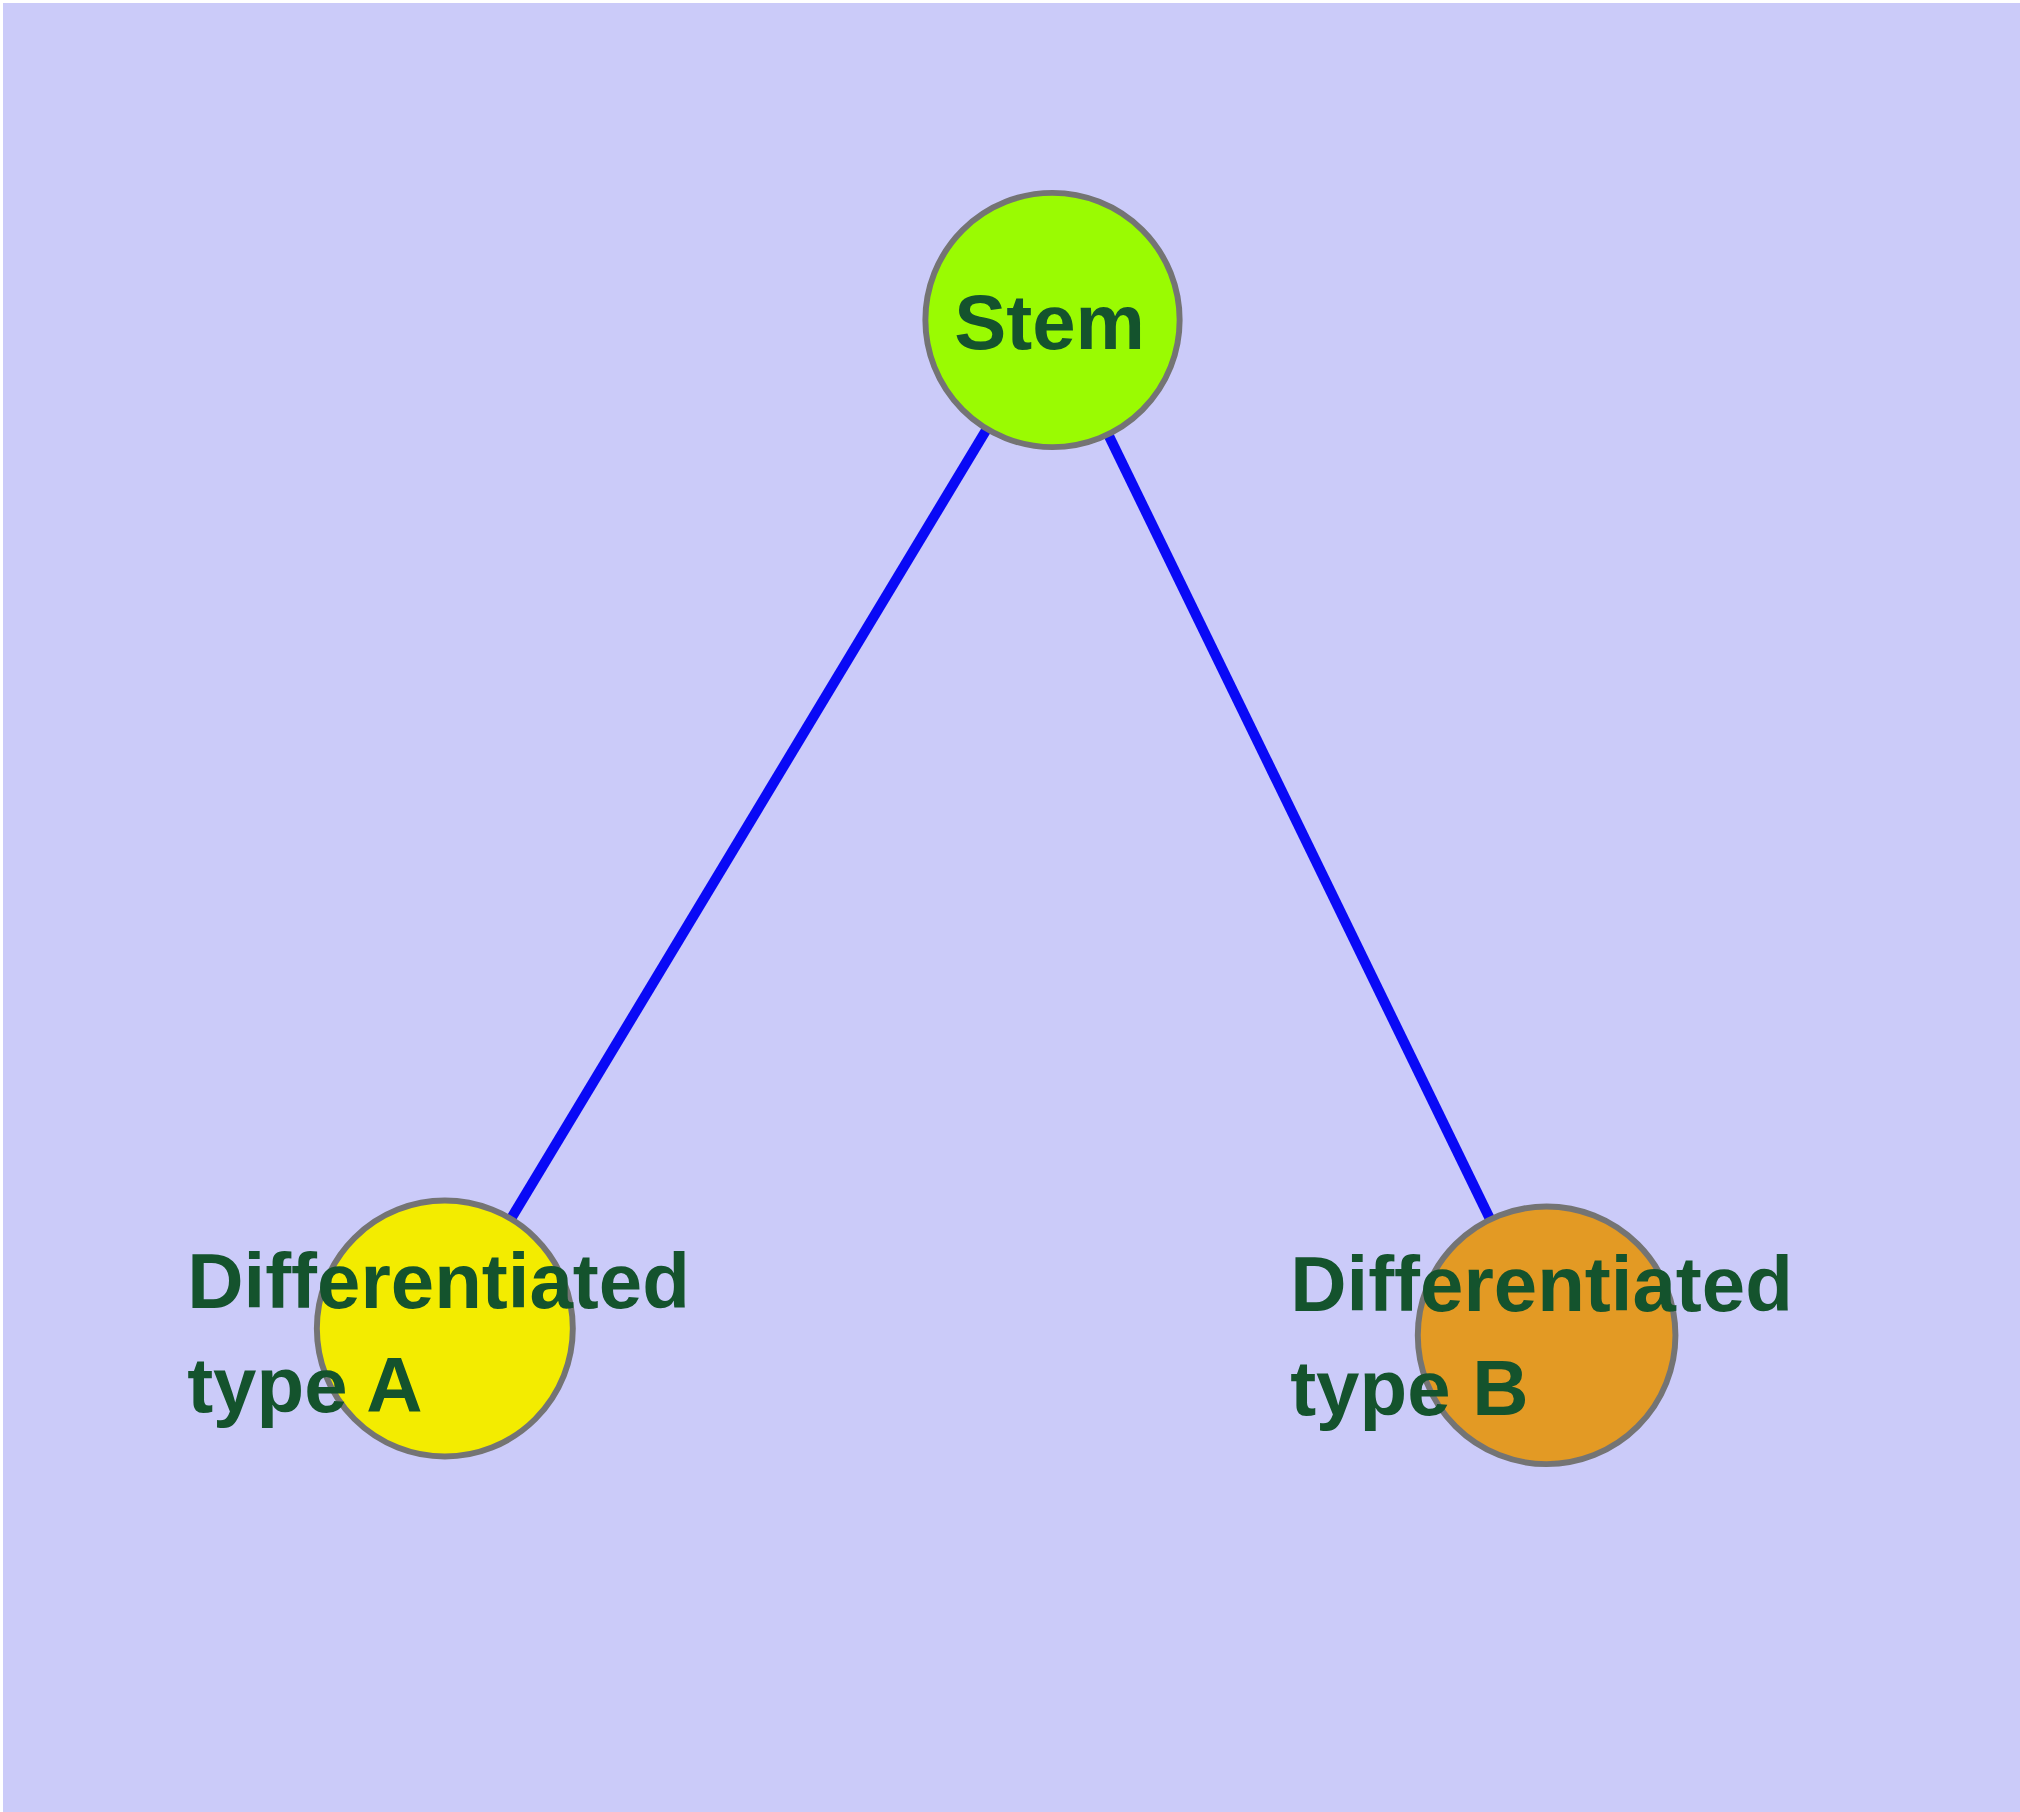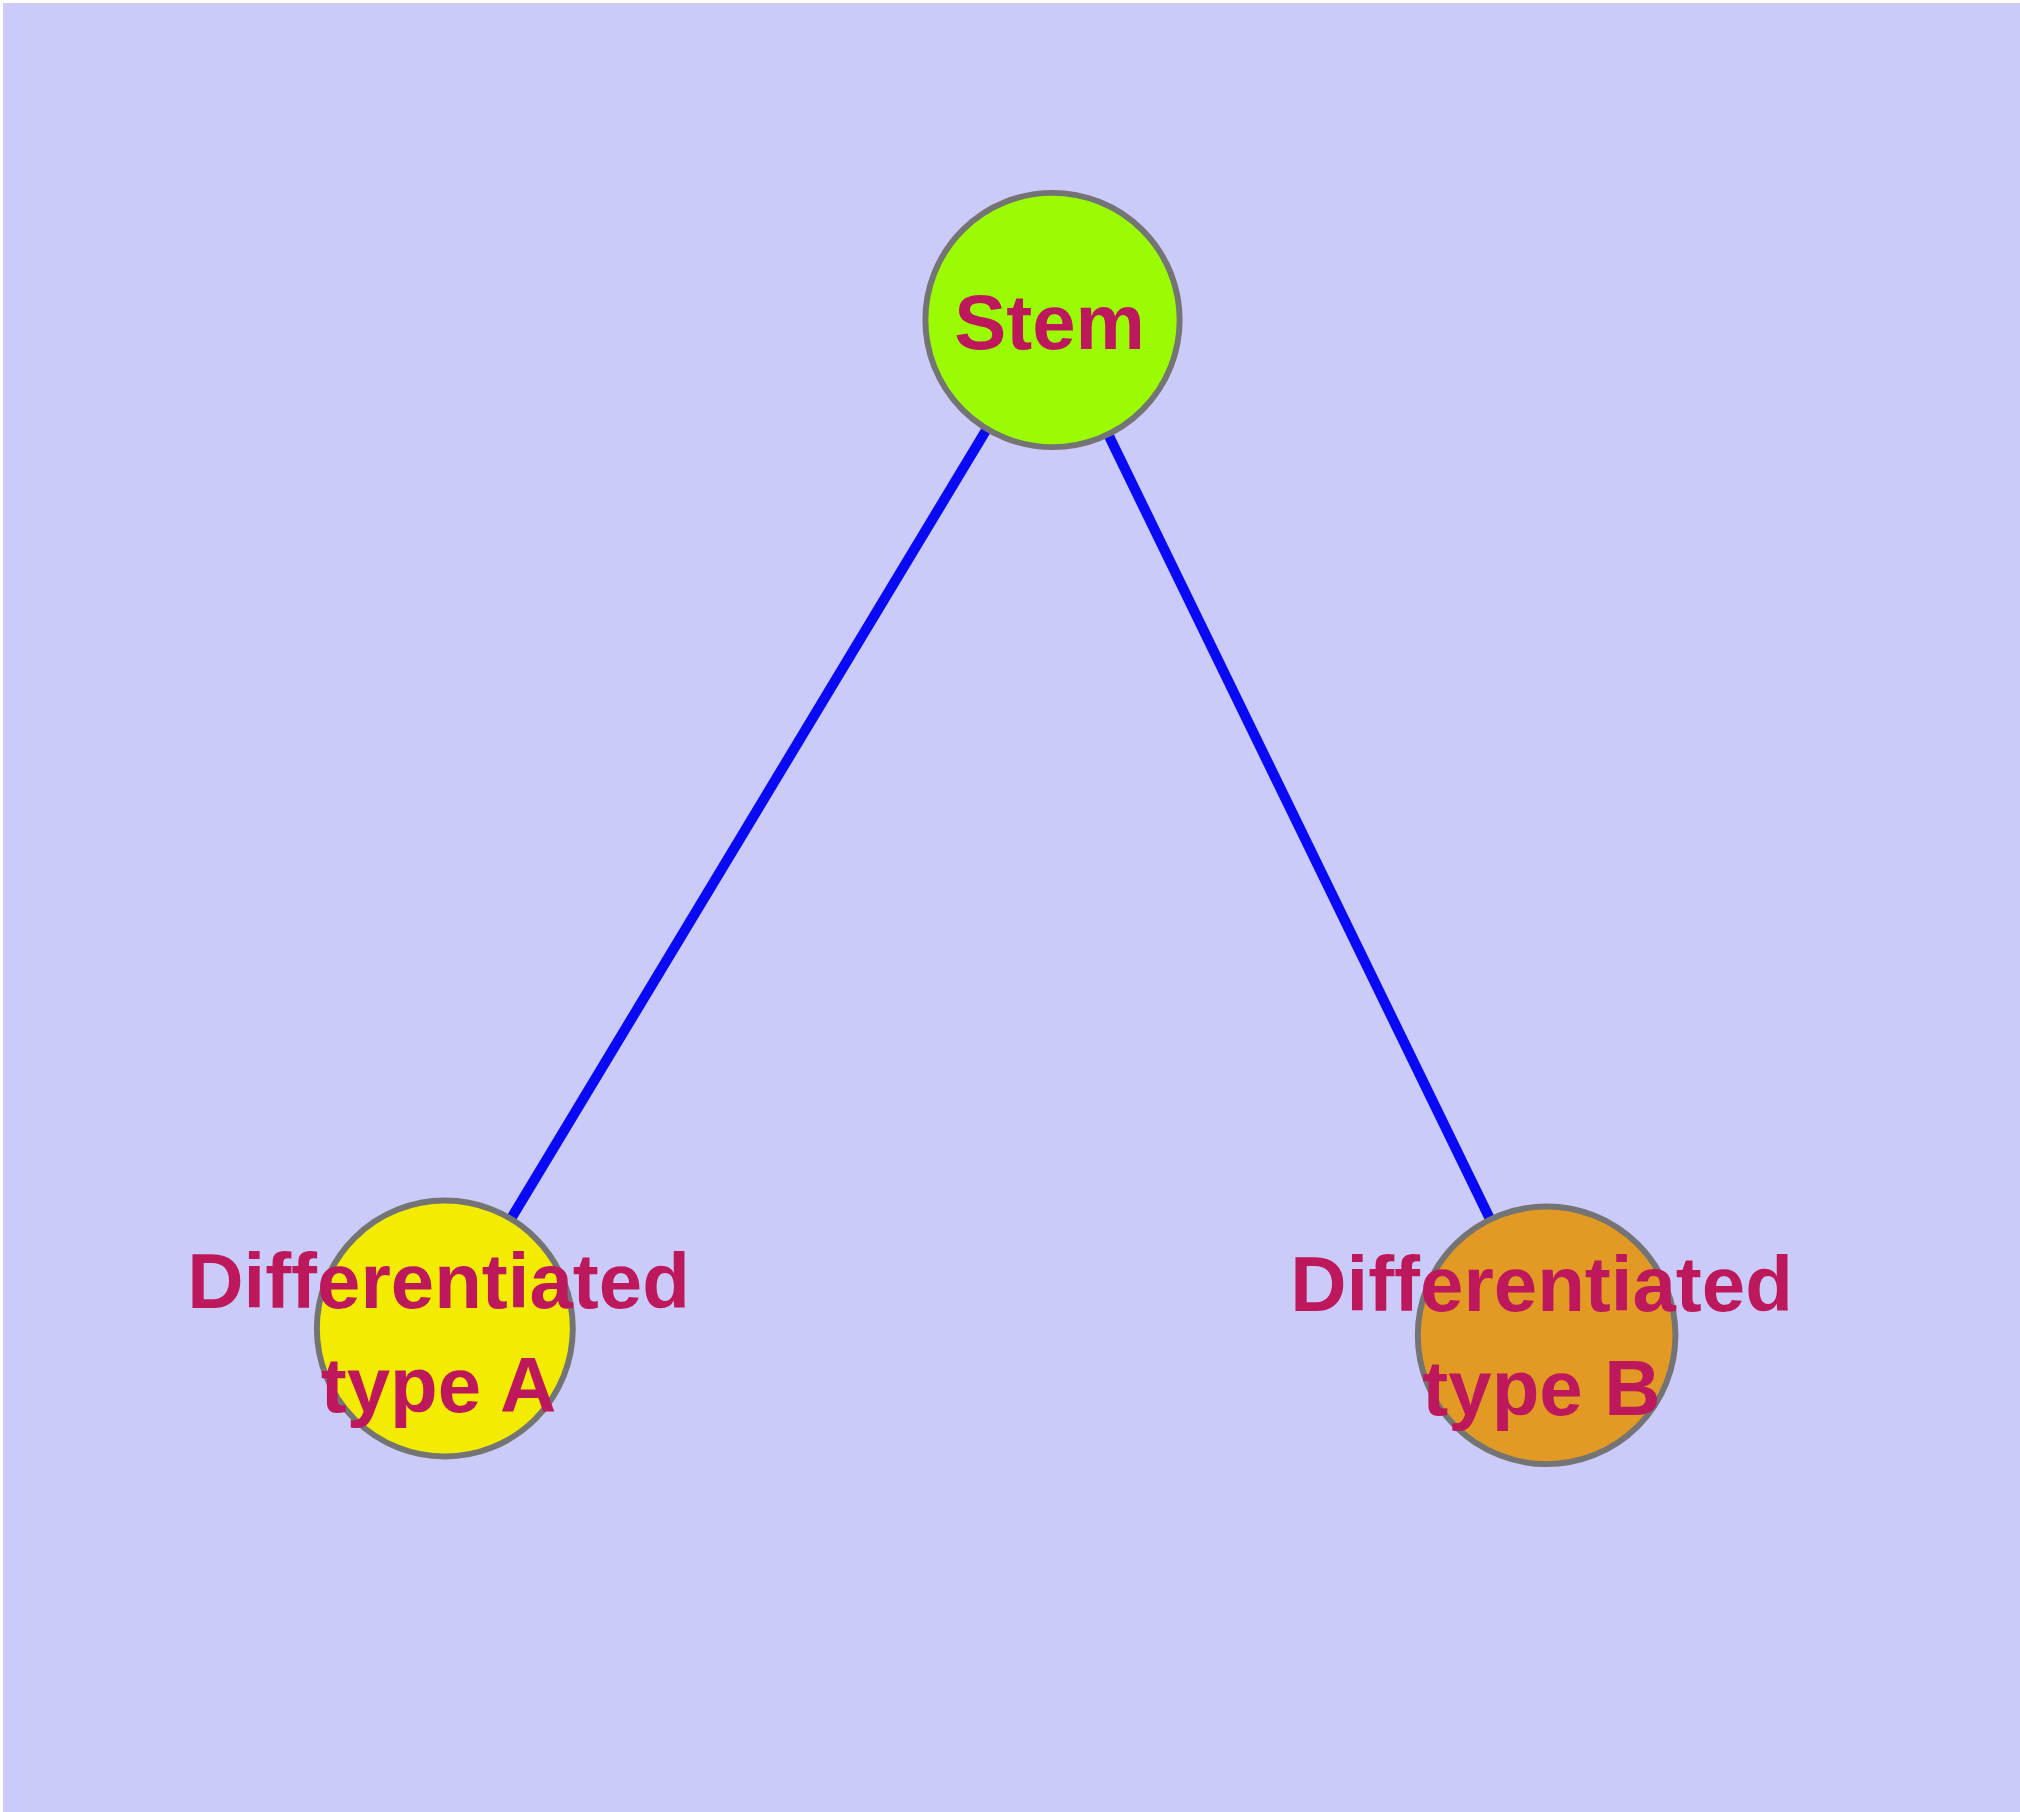--- a/index.html
+++ b/index.html
@@ -38,22 +38,21 @@
   .graph-svg circle {
     stroke: #747474;
     stroke-width: 7px;
   }
   .node-label {
     position: absolute;
     transform: translate(-50%, -50%);
     font-weight: bold;
     font-size: 78px;
     line-height: 1.33;
-    color: #be185d;
-    text-align: center;
+    color: #14532d;
     white-space: pre-line;
     pointer-events: none;
   }
   .label-stem   { left: 1047px; top: 320px;  }
   .label-type-a { left: 436px;  top: 1331px; }
   .label-type-b { left: 1539px; top: 1334px; }
 </style>
 </head>
 <body>
 

